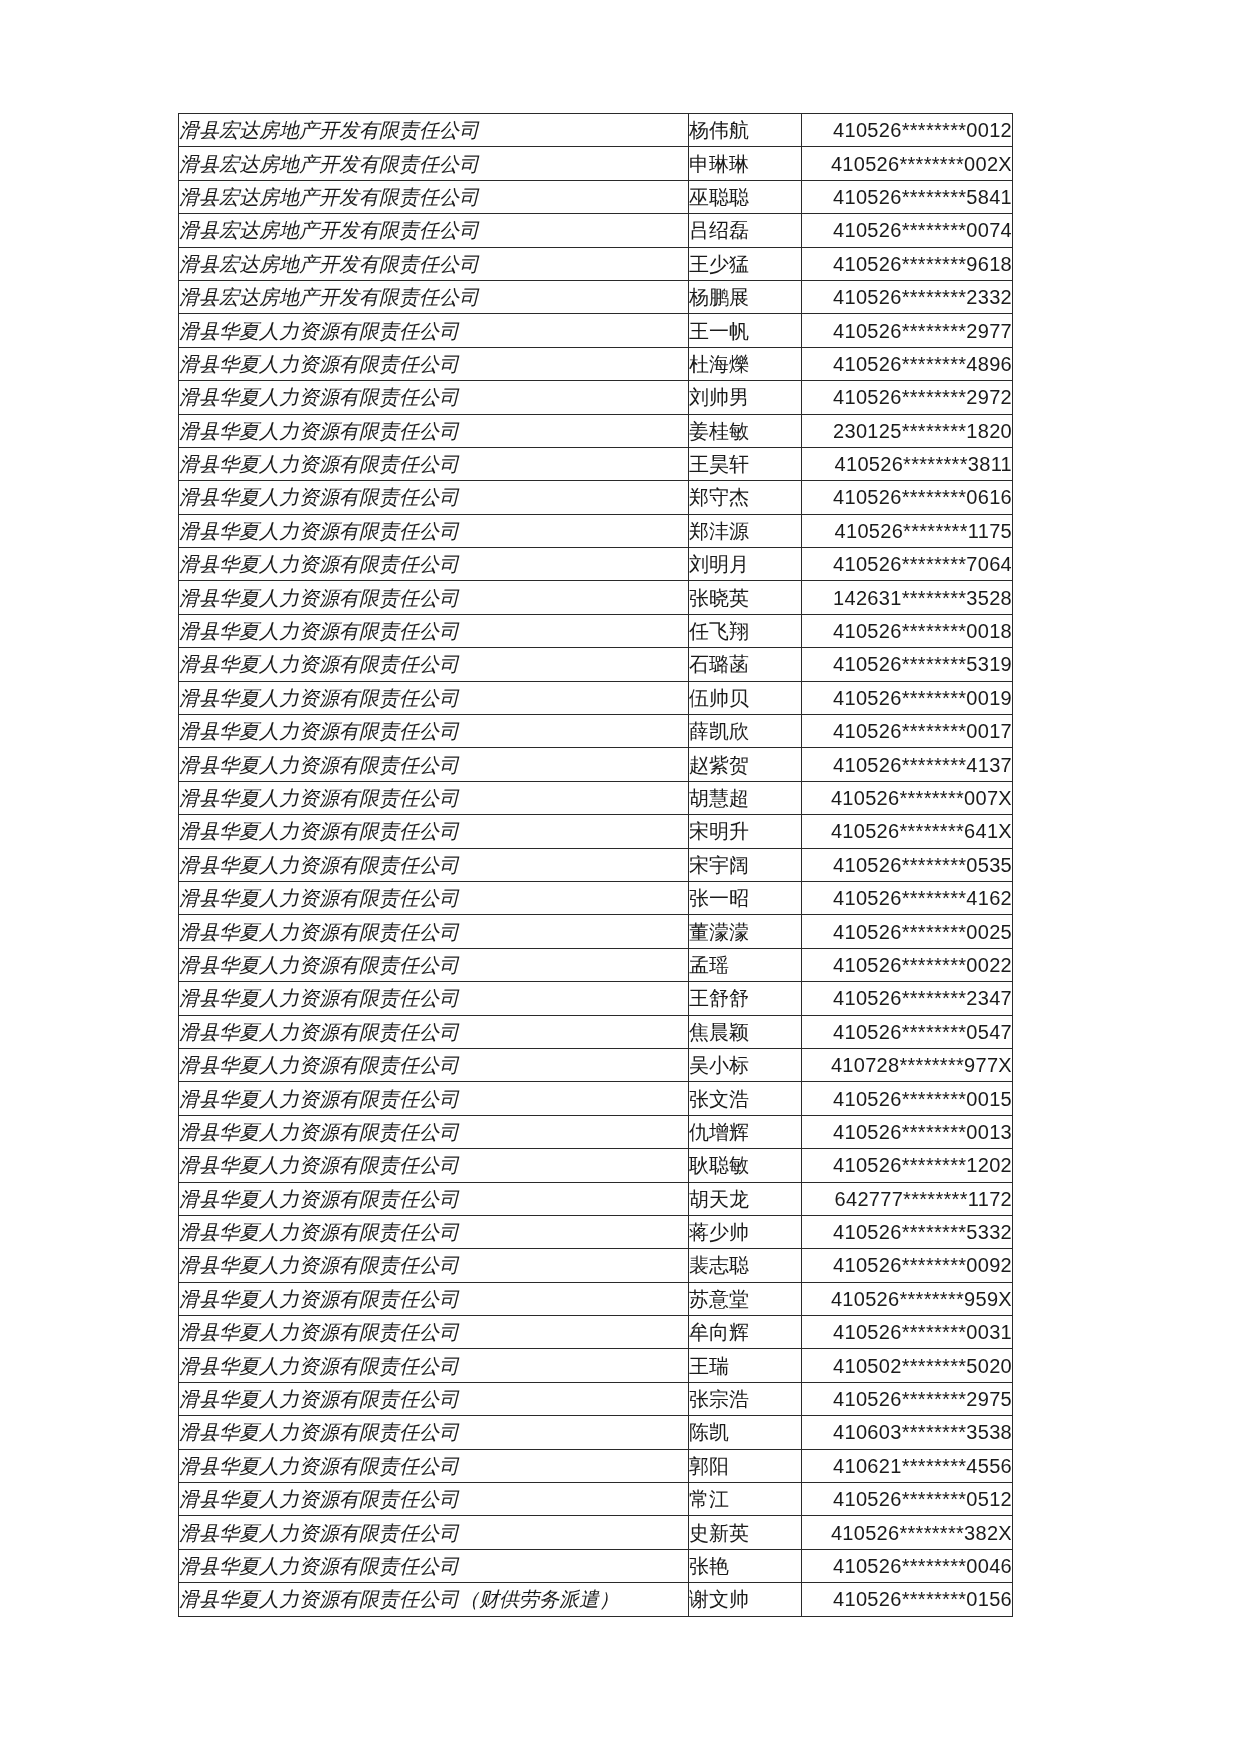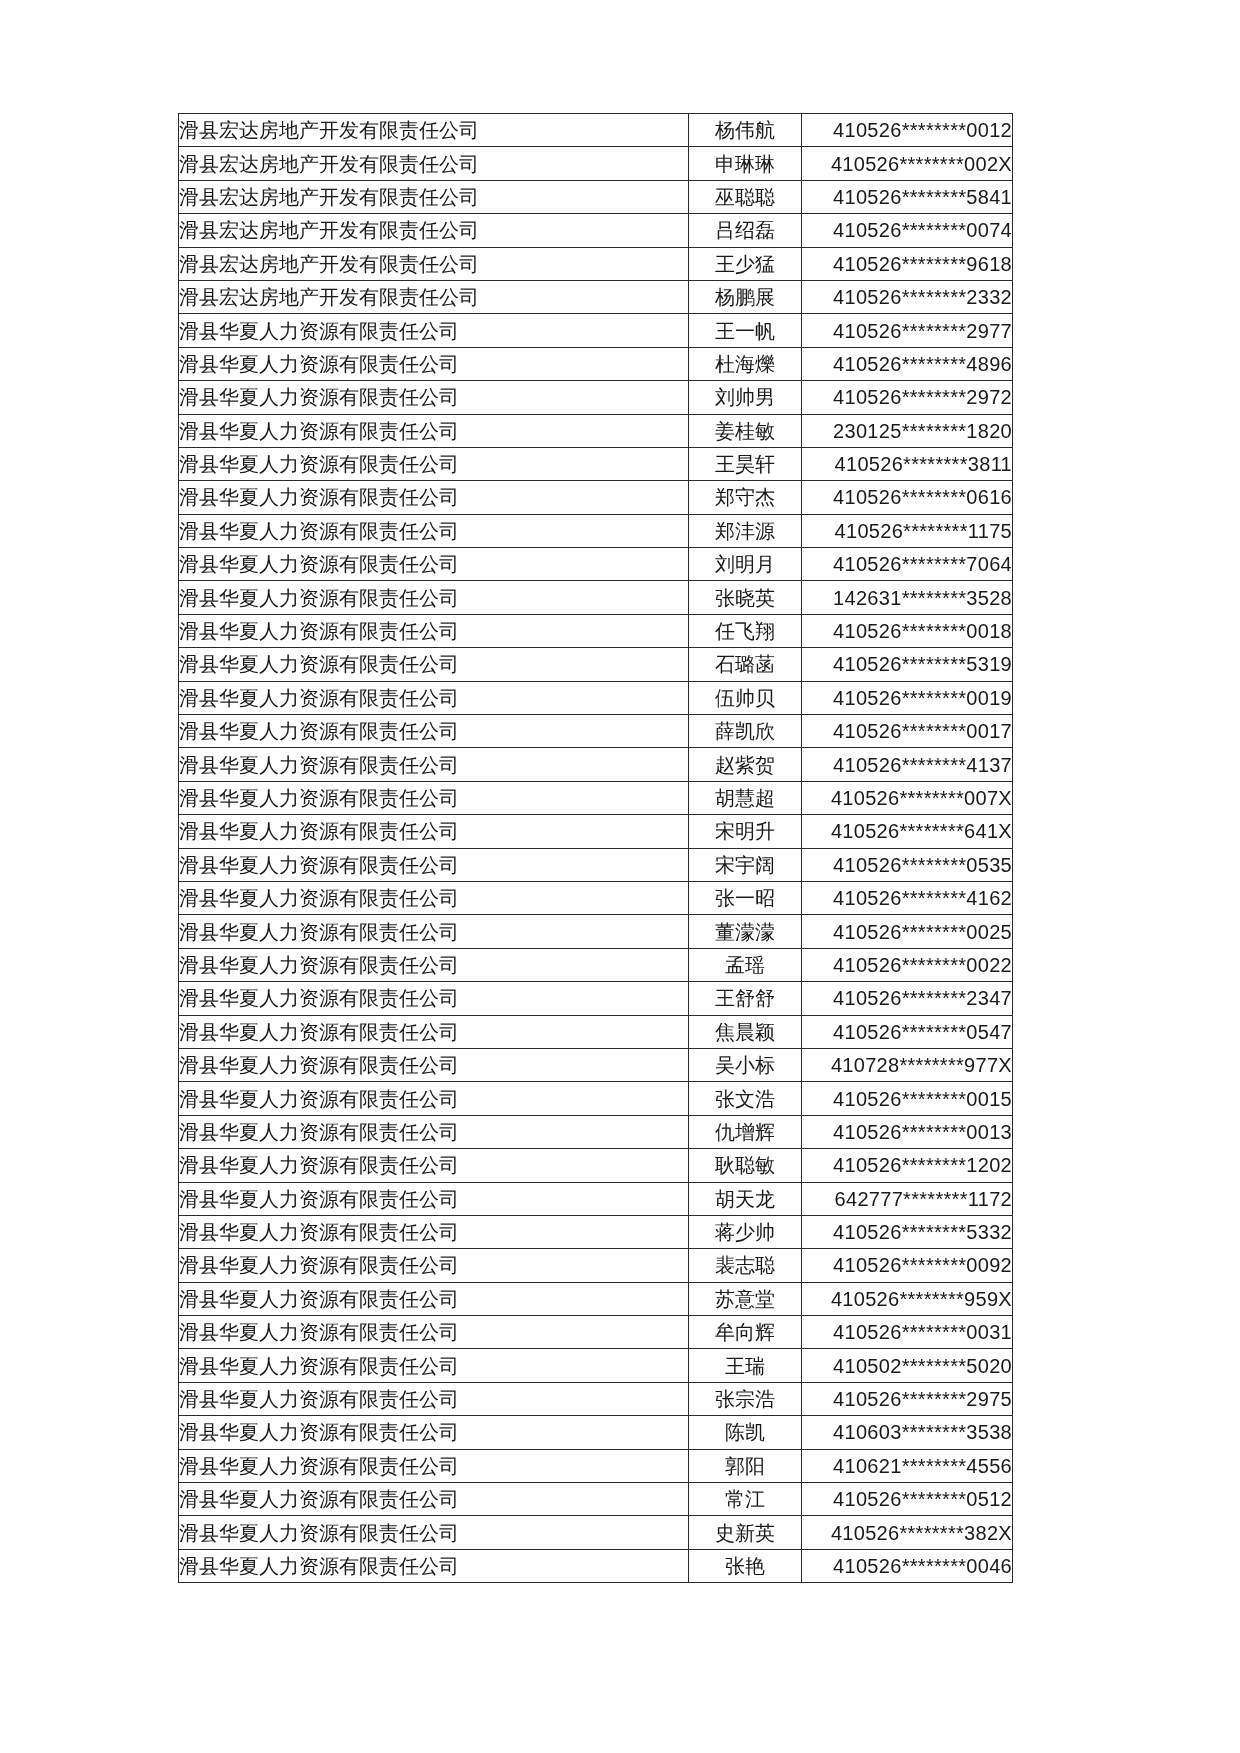--- a/index.html
+++ b/index.html
@@ -23,22 +23,22 @@
   table.roster td {
     border: 1px solid #2a2a2a;
     height: 32.4px;
     font-size: 20px;
     line-height: 1;
     padding: 0;
     overflow: hidden;
     white-space: nowrap;
     vertical-align: middle;
   }
-  td.company { text-align: left; padding-left: 12px; }
-  td.name    { text-align: center; }
+  td.company { text-align: left; padding-left: 12px; font-style: italic; }
+  td.name    { text-align: left; }
   td.idnum   {
     text-align: right;
     font-family: "Liberation Sans", sans-serif;
     font-size: 19px;
     letter-spacing: 0.3px;
   }
 </style>
 </head>
 <body>
 
@@ -263,15 +263,20 @@
         <tr>
           <td class="company">滑县华夏人力资源有限责任公司</td>
           <td class="name">史新英</td>
           <td class="idnum">410526********382X</td>
         </tr>
         <tr>
           <td class="company">滑县华夏人力资源有限责任公司</td>
           <td class="name">张艳</td>
           <td class="idnum">410526********0046</td>
         </tr>
+        <tr>
+          <td class="company">滑县华夏人力资源有限责任公司（财供劳务派遣）</td>
+          <td class="name">谢文帅</td>
+          <td class="idnum">410526********0156</td>
+        </tr>
       </tbody>
   </table>
 </div>
 
 </body></html>

